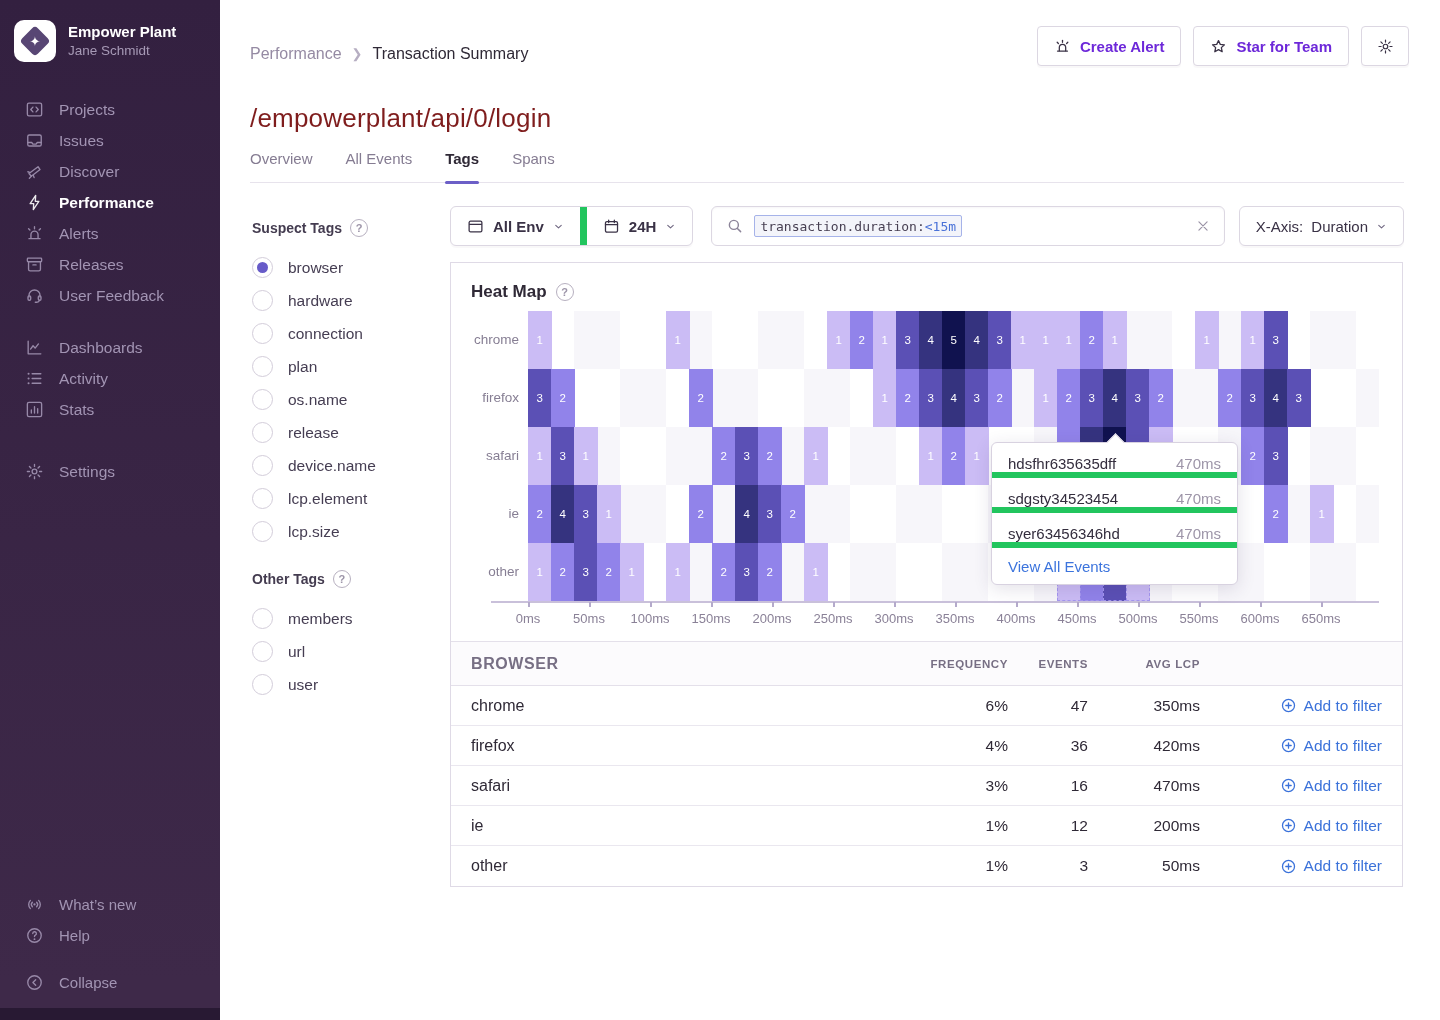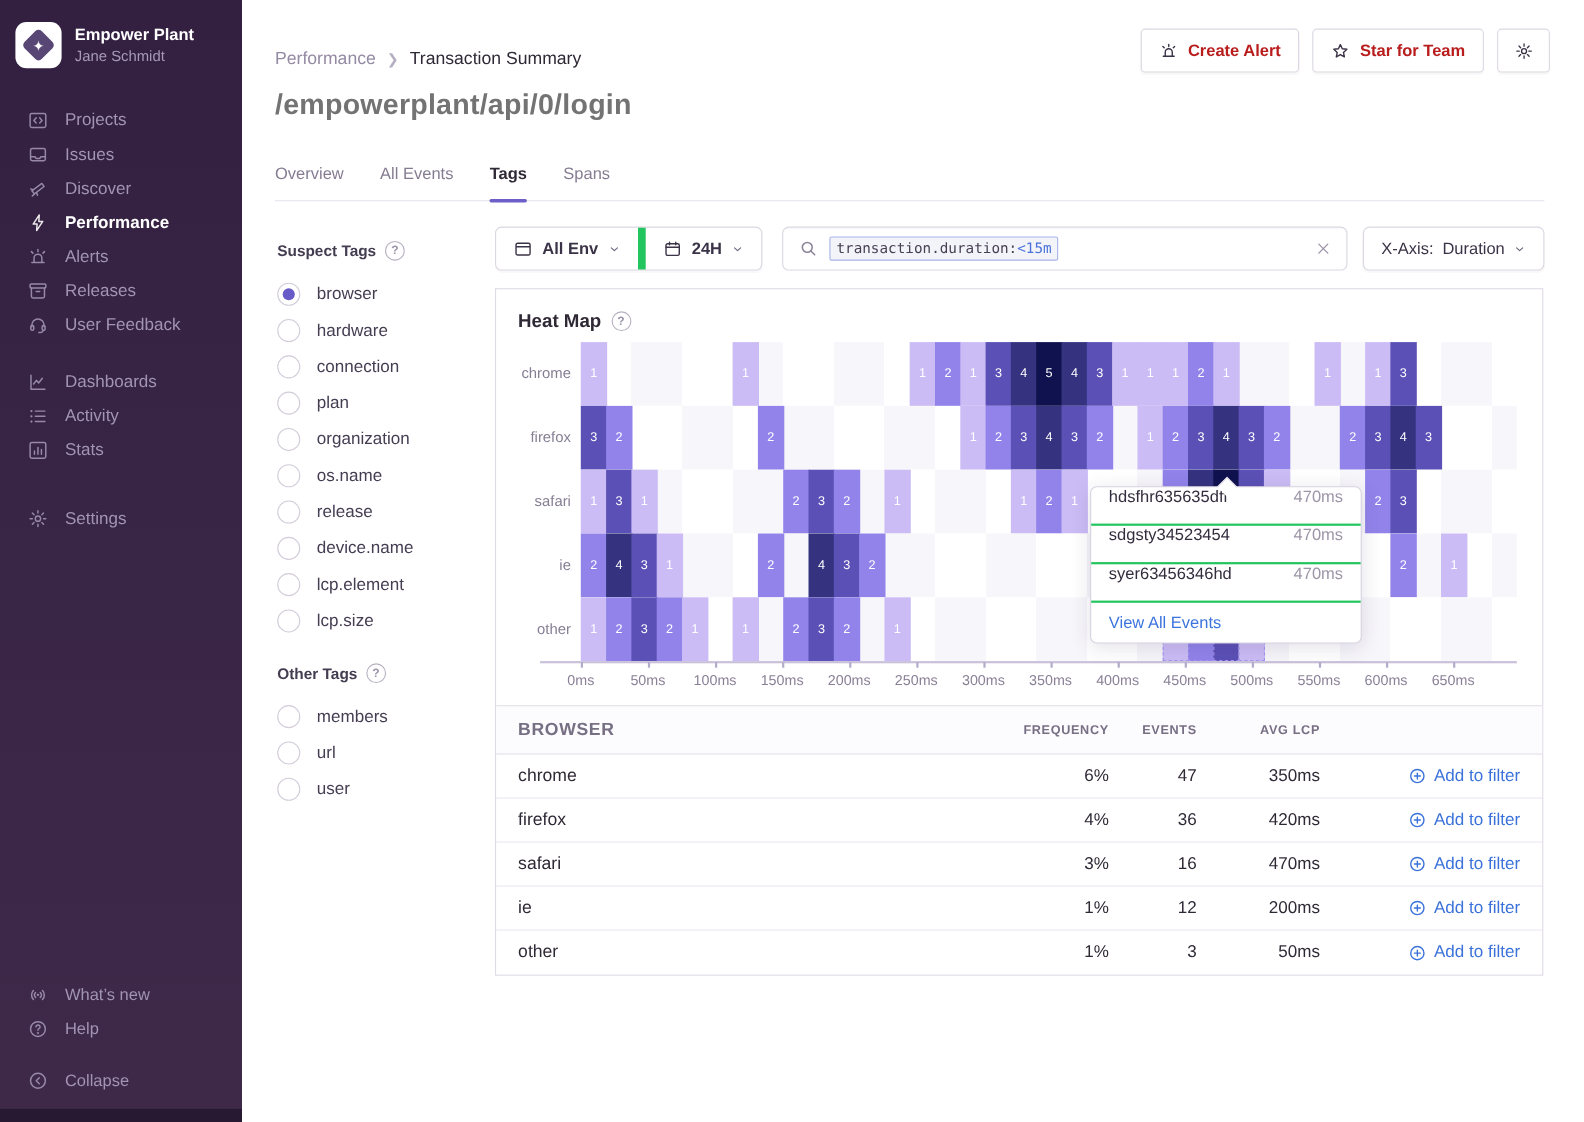--- a/index.html
+++ b/index.html
@@ -24,25 +24,25 @@
   .sb-footer{position:absolute;left:0;bottom:22px;width:100%}
   .sb-footer .nav-item{font-size:15px}
   .sb-footer .gap{height:16px}
 
   
   .breadcrumb{position:absolute;left:250px;top:45px;font-size:16px;display:flex;align-items:center;gap:10px}
   .bc-root{color:#958aa3}
   .bc-sep{color:#b6aec2;font-size:13px;transform:translateY(-1px)}
   .bc-cur{color:#2f2936}
   .hdr-actions{position:absolute;right:31px;top:26px;display:flex;gap:12px}
-  .btn{height:40px;background:#fff;border:1px solid #dcd7e2;border-radius:4px;display:flex;align-items:center;gap:9px;padding:0 16px;font-size:15px;font-weight:700;color:#b91c1c;cursor:pointer;box-shadow:0 2px 1px rgba(50,35,75,.03)}
+  .btn{height:40px;background:#fff;border:1px solid #dcd7e2;border-radius:4px;display:flex;align-items:center;gap:9px;padding:0 16px;font-size:15px;font-weight:700;color:#6d28d9;cursor:pointer;box-shadow:0 2px 1px rgba(50,35,75,.03)}
   .btn .bi{width:17px;height:17px}
   .btn.icon-only{width:48px;justify-content:center;padding:0}
 
-  .page-title{position:absolute;left:250px;top:80px;font-size:26px;font-weight:700;color:#737373;letter-spacing:.2px}
+  .page-title{position:absolute;left:250px;top:103px;font-size:26px;font-weight:400;color:#7f1d1d;letter-spacing:.2px}
   .tabs{position:absolute;left:250px;top:150px;right:36px;display:flex;gap:33px;border-bottom:1px solid #e7e3ec;height:33px}
   .tab{font-size:15px;color:#857c92;padding-bottom:12px;position:relative;cursor:pointer}
   .tab.active{color:#2f2936;font-weight:700}
   .tab.active:after{content:"";position:absolute;left:0;right:0;bottom:-2px;height:3px;background:#6C5FC7;border-radius:2px}
 
   
   .facets{position:absolute;left:252px;top:219px;width:180px}
   .facet-h{display:flex;align-items:center;gap:8px;font-size:14px;font-weight:700;color:#443c50}
   .qmark{width:18px;height:18px;border:1.5px solid #b7b0c0;border-radius:50%;color:#9c94a8;font-size:11px;font-weight:700;display:flex;align-items:center;justify-content:center;flex:none}
   .radio-list{margin:14px 0 0 0}
@@ -76,21 +76,21 @@
   .hm-cell{position:absolute;top:0;height:58px;width:23.5px;display:flex;align-items:center;justify-content:center;color:#fff;font-size:11.5px}
   .l1{background:#cbbcf5}.l2{background:#9183ea}.l3{background:#5b50b5}.l4{background:#35337f}.l5{background:#10124f}
   .hm-cell.hl{outline:1.5px dashed #a496ef;outline-offset:-1.5px}
   .hm-axis{position:relative;margin-left:57px;height:40px;width:851px}
   .hm-axis-line{position:absolute;left:-37px;top:0;width:888px;height:1.5px;background:#c9c0da}
   .hm-tick{position:absolute;top:1px;width:1.5px;height:5px;background:#b4aacb}
   .hm-ticklabel{position:absolute;top:10px;transform:translateX(-50%);font-size:13px;color:#8a8197;white-space:nowrap}
 
   .hm-tooltip{position:absolute;left:463px;top:131px;width:247px;background:#fff;border:1px solid #d8d2e0;border-radius:6px;box-shadow:0 4px 18px rgba(55,40,90,.14);z-index:6}
   .hm-tooltip:before{content:"";position:absolute;top:-7px;left:117px;width:12px;height:12px;background:#fff;border-left:1px solid #d8d2e0;border-top:1px solid #d8d2e0;transform:rotate(45deg)}
-  .tt-row{display:flex;justify-content:space-between;align-items:flex-start;height:35px;padding:0 16px;border-bottom:2px solid #22c55e;font-size:15px}
+  .tt-row{display:flex;justify-content:space-between;align-items:flex-end;height:35px;padding:0 16px;border-bottom:6px solid #22c55e;font-size:15px}
   .tt-id{color:#332d3d}
   .tt-val{color:#9d95a8}
   .tt-footer{display:flex;align-items:center;height:36px;padding:0 16px;color:#3c74dd;font-size:15px;cursor:pointer}
 
   
   .tbl-header{display:flex;align-items:center;height:45px;border-top:1px solid #e4e0ea;border-bottom:1px solid #e4e0ea;background:#fcfbfd;padding:0 20px;font-size:11.5px;font-weight:700;letter-spacing:.6px;color:#776f84}
   .tbl-row{display:flex;align-items:center;height:40px;padding:0 20px;border-bottom:1px solid #eae7ef;font-size:15.5px;color:#2f2936}
   .tbl-row:last-child{border-bottom:none}
   .c-browser{flex:1;text-align:left;font-size:16px}
   .c-freq{width:110px;text-align:right}
@@ -330,24 +330,20 @@
       <div class="radio-row">
         <span class="radio"></span>
         <span class="radio-label">connection</span>
       </div>
       <div class="radio-row">
         <span class="radio"></span>
         <span class="radio-label">plan</span>
       </div>
       <div class="radio-row">
         <span class="radio"></span>
-        <span class="radio-label">organization</span>
-      </div>
-      <div class="radio-row">
-        <span class="radio"></span>
         <span class="radio-label">os.name</span>
       </div>
       <div class="radio-row">
         <span class="radio"></span>
         <span class="radio-label">release</span>
       </div>
       <div class="radio-row">
         <span class="radio"></span>
         <span class="radio-label">device.name</span>
       </div>

